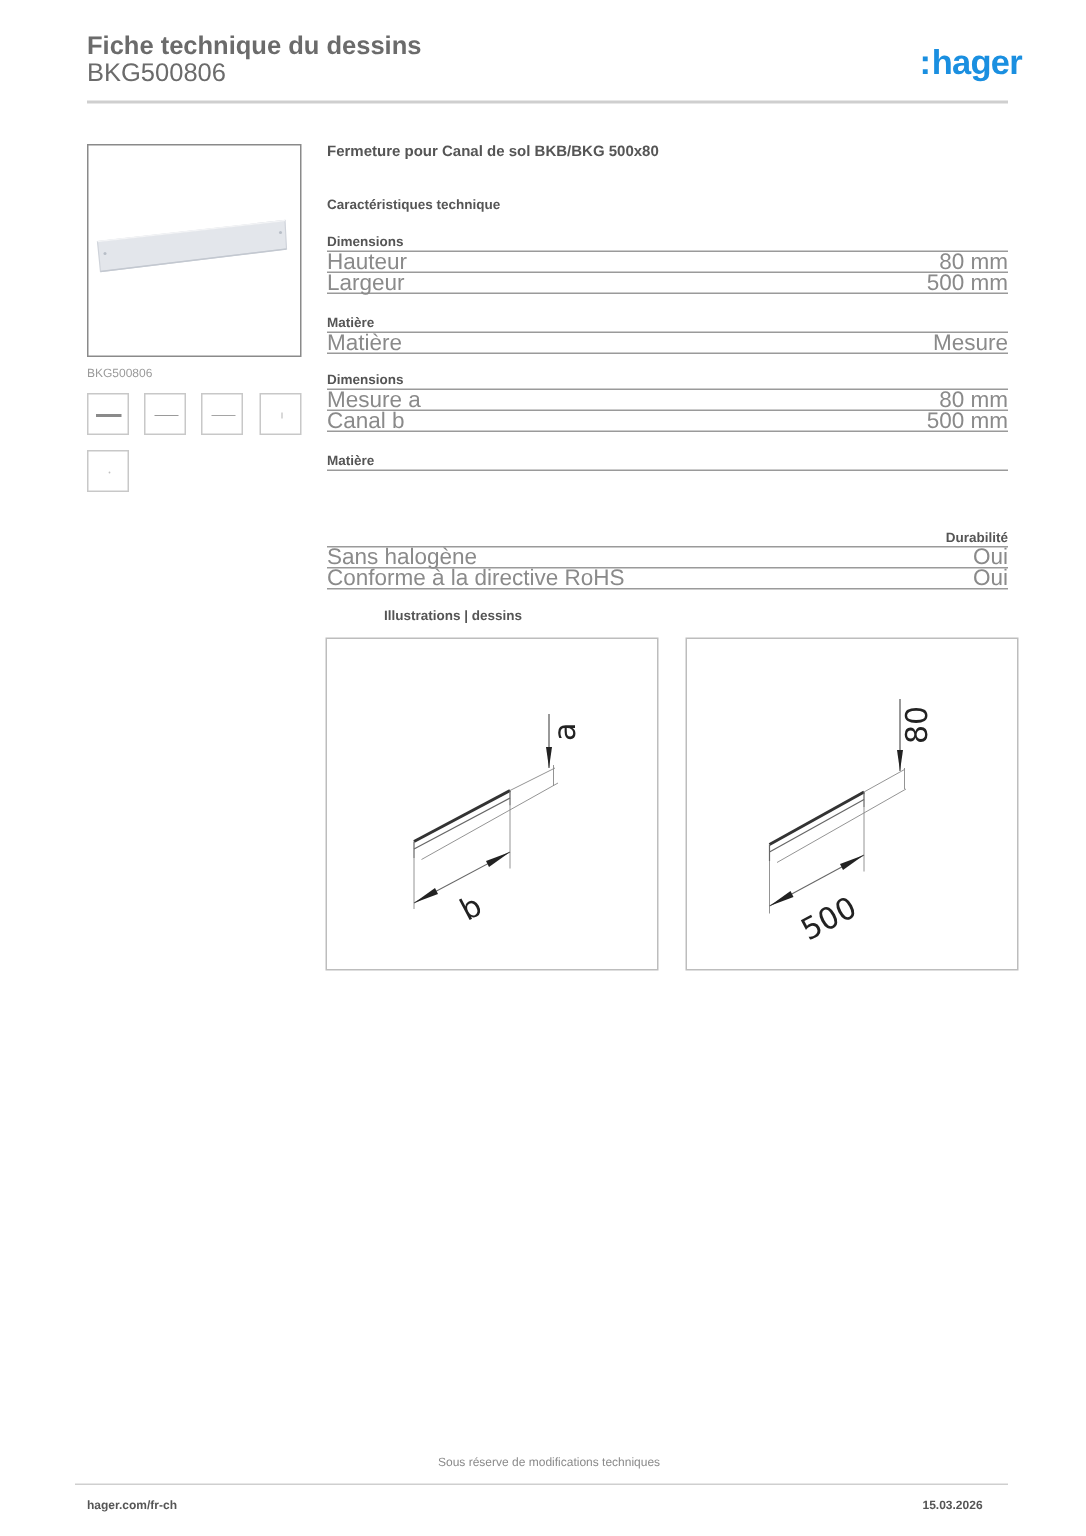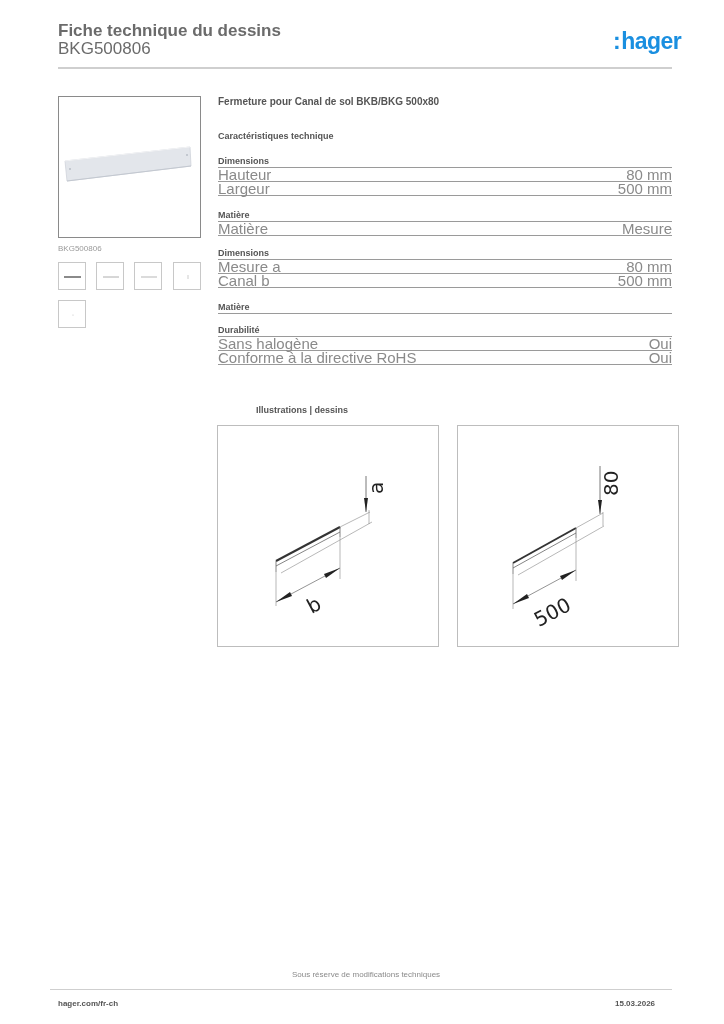--- a/index.html
+++ b/index.html
@@ -112,21 +112,21 @@
   <div class="spec-row">
     <span>Canal b</span>
     <span>500 mm</span>
   </div>
 </div>
 
 <div class="spec-group" style="top:301px;">
   <div class="group-title">Matière</div>
 </div>
 
-<div class="spec-group" style="top:324px;">
+<div class="spec-group" style="top:352px;text-align:right;">
   <div class="group-title">Durabilité</div>
   <div class="spec-row">
     <span>Sans halogène</span>
     <span>Oui</span>
   </div>
   <div class="spec-row">
     <span>Conforme à la directive RoHS</span>
     <span>Oui</span>
   </div>
 </div>

